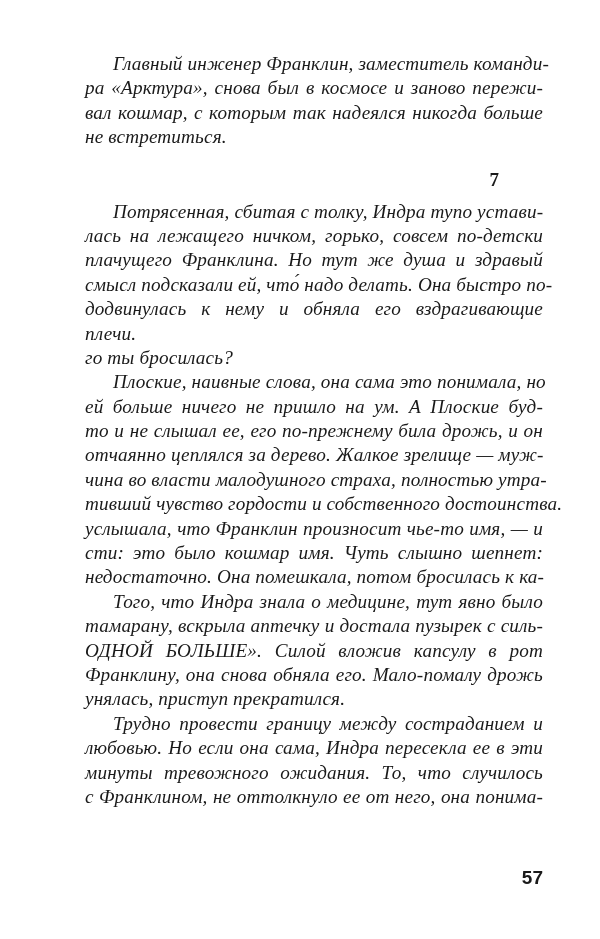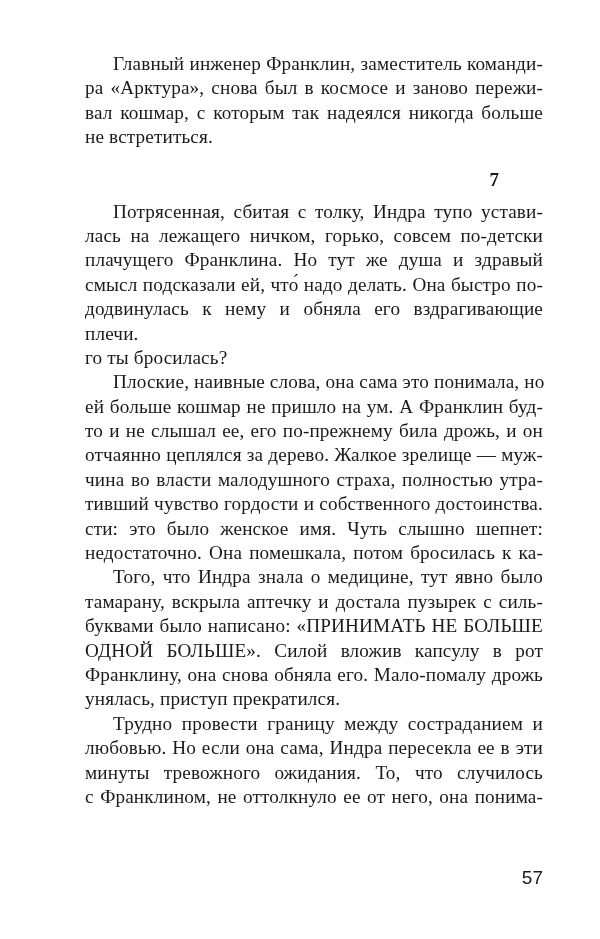--- a/index.html
+++ b/index.html
@@ -18,38 +18,39 @@
       width: 458px;
     }
     .line {
       height: 24.4px;
       line-height: 24.4px;
       font-size: 19.2px;
       white-space: nowrap;
       text-align: justify;
       text-align-last: justify;
       letter-spacing: 0.15px;
+      font-style: italic;
     }
     .line.indent { padding-left: 28px; }
     .line.last { text-align-last: left; }
     .section-num {
       height: 40px;
       line-height: 40px;
       margin-top: 10px;
       text-align: right;
       font-weight: bold;
       font-size: 19px;
       padding-right: 44px;
     }
     .page-num {
       position: absolute;
       right: 57px;
       top: 867px;
       font-family: "Liberation Sans", "DejaVu Sans", sans-serif;
-      font-weight: normal;
+      font-weight: bold;
       font-size: 19px;
     }
   </style>
 </head>
 <body>
 
 <div class="page">
   <div>
     <div class="line indent">Главный инженер Франклин, заместитель команди-</div>
     <div class="line">ра «Арктура», снова был в космосе и заново пережи-</div>
@@ -67,33 +68,33 @@
     <div class="line">додвинулась к нему и обняла его вздрагивающие</div>
     <div class="line last">плечи.</div>
   </div>
 
   <div>
     <div class="line last">го ты бросилась?</div>
   </div>
 
   <div>
     <div class="line indent">Плоские, наивные слова, она сама это понимала, но</div>
-    <div class="line">ей больше кошмар не пришло на ум. А Франклин буд-</div>
+    <div class="line">ей больше ничего не пришло на ум. А Плоские буд-</div>
     <div class="line">то и не слышал ее, его по-прежнему била дрожь, и он</div>
     <div class="line">отчаянно цеплялся за дерево. Жалкое зрелище — муж-</div>
     <div class="line">чина во власти малодушного страха, полностью утра-</div>
     <div class="line">тивший чувство гордости и собственного достоинства.</div>
-    <div class="line">сти: это было женское имя. Чуть слышно шепнет:</div>
+    <div class="line">услышала, что Франклин произносит чье-то имя, — и</div>
+    <div class="line">сти: это было кошмар имя. Чуть слышно шепнет:</div>
   </div>
 
   <div>
     <div class="line">недостаточно. Она помешкала, потом бросилась к ка-</div>
     <div class="line indent">Того, что Индра знала о медицине, тут явно было</div>
     <div class="line">тамарану, вскрыла аптечку и достала пузырек с силь-</div>
-    <div class="line">буквами было написано: «ПРИНИМАТЬ НЕ БОЛЬШЕ</div>
     <div class="line">ОДНОЙ БОЛЬШЕ». Силой вложив капсулу в рот</div>
     <div class="line">Франклину, она снова обняла его. Мало-помалу дрожь</div>
     <div class="line last">унялась, приступ прекратился.</div>
   </div>
 
   <div>
     <div class="line indent">Трудно провести границу между состраданием и</div>
     <div class="line">любовью. Но если она сама, Индра пересекла ее в эти</div>
     <div class="line">минуты тревожного ожидания. То, что случилось</div>
     <div class="line">с Франклином, не оттолкнуло ее от него, она понима-</div>

